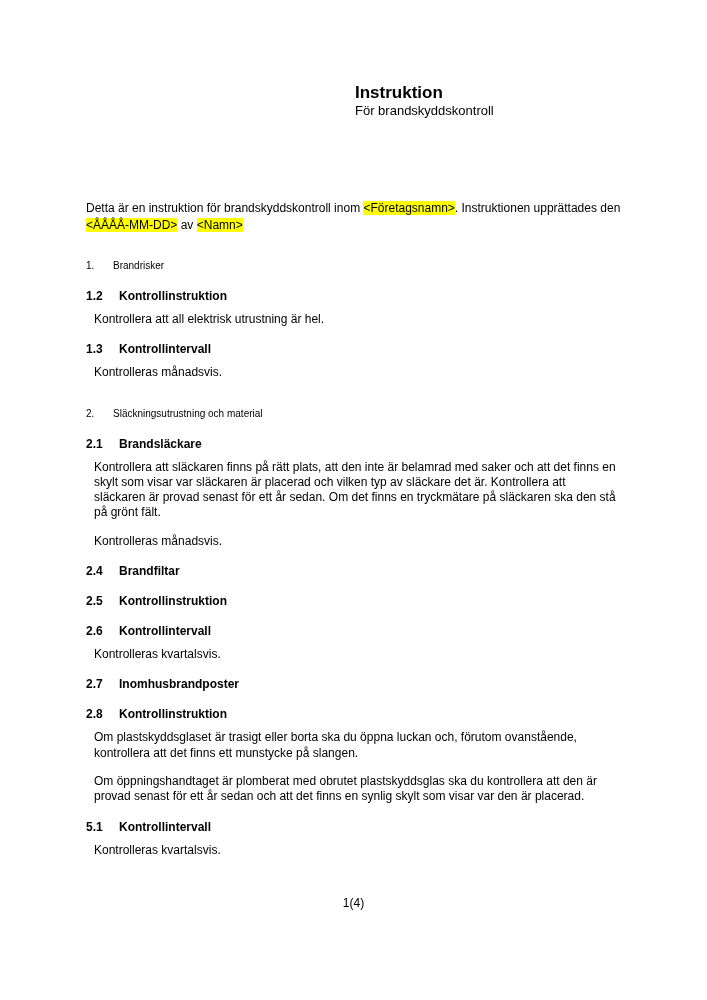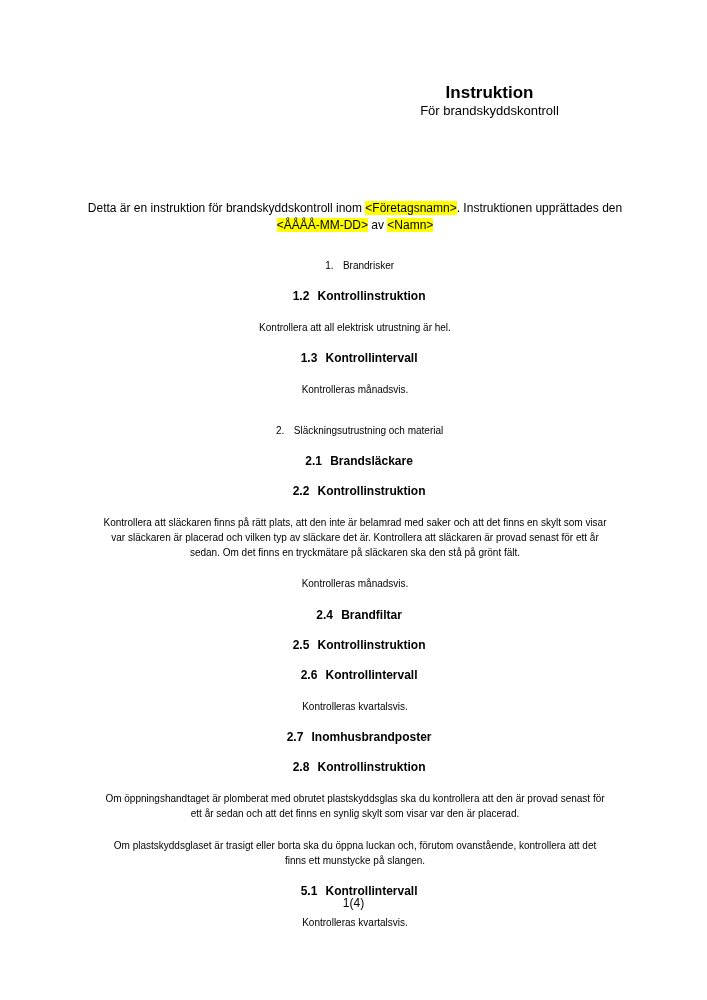--- a/index.html
+++ b/index.html
@@ -12,21 +12,20 @@
     color: #000000;
     font-family: "Liberation Sans", sans-serif;
     overflow: hidden;
     box-sizing: border-box;
   }
   .content {
     position: absolute;
     left: 86px;
     top: 0;
     width: 538px;
-    text-align: center;
   }
   .title-block {
     padding-top: 83px;
     margin-left: 269px;
   }
   .doc-title {
     margin: 0;
     font-size: 17px;
     font-weight: bold;
     line-height: 20px;
@@ -49,23 +48,23 @@
   }
   .sec-heading .num { display: inline-block; width: 27px; }
   .sub-heading {
     font-size: 12px;
     font-weight: bold;
     line-height: 15px;
     margin: 15px 0 1px 0;
   }
   .sub-heading .num { display: inline-block; width: 33px; }
   .body-text {
-    font-size: 10px;
+    font-size: 12px;
     line-height: 15.3px;
-    margin: 16px;
+    margin: 8px;
   }
   .body-text + .body-text { margin-top: 13px; }
   .page-footer {
     position: absolute;
     left: 0;
     right: 0;
     top: 896px;
     text-align: center;
     font-size: 12px;
     line-height: 15px;
@@ -88,31 +87,30 @@
         <section>
           <h2 class="sec-heading"><span class="num">1.</span><span class="txt">Brandrisker</span></h2>
           <h3 class="sub-heading"><span class="num">1.2</span><span class="txt">Kontrollinstruktion</span></h3>
           <p class="body-text">Kontrollera att all elektrisk utrustning är hel.</p>
           <h3 class="sub-heading"><span class="num">1.3</span><span class="txt">Kontrollintervall</span></h3>
           <p class="body-text">Kontrolleras månadsvis.</p>
         </section>
         <section>
           <h2 class="sec-heading"><span class="num">2.</span><span class="txt">Släckningsutrustning och material</span></h2>
           <h3 class="sub-heading"><span class="num">2.1</span><span class="txt">Brandsläckare</span></h3>
-          <h3 class="sub-heading"><span class="num">2.2</span><span class="txt">Kontrollinstruktion</span></h3>
           <p class="body-text">Kontrollera att släckaren finns på rätt plats, att den inte är belamrad med saker och att det finns en skylt som visar var släckaren är placerad och vilken typ av släckare det är. Kontrollera att släckaren är provad senast för ett år sedan. Om det finns en tryckmätare på släckaren ska den stå på grönt fält.</p>
           <p class="body-text">Kontrolleras månadsvis.</p>
           <h3 class="sub-heading"><span class="num">2.4</span><span class="txt">Brandfiltar</span></h3>
           <h3 class="sub-heading"><span class="num">2.5</span><span class="txt">Kontrollinstruktion</span></h3>
           <h3 class="sub-heading"><span class="num">2.6</span><span class="txt">Kontrollintervall</span></h3>
           <p class="body-text">Kontrolleras kvartalsvis.</p>
           <h3 class="sub-heading"><span class="num">2.7</span><span class="txt">Inomhusbrandposter</span></h3>
           <h3 class="sub-heading"><span class="num">2.8</span><span class="txt">Kontrollinstruktion</span></h3>
+          <p class="body-text">Om plastskyddsglaset är trasigt eller borta ska du öppna luckan och, förutom ovanstående, kontrollera att det finns ett munstycke på slangen.</p>
           <p class="body-text">Om öppningshandtaget är plomberat med obrutet plastskyddsglas ska du kontrollera att den är provad senast för ett år sedan och att det finns en synlig skylt som visar var den är placerad.</p>
-          <p class="body-text">Om plastskyddsglaset är trasigt eller borta ska du öppna luckan och, förutom ovanstående, kontrollera att det finns ett munstycke på slangen.</p>
           <h3 class="sub-heading"><span class="num">5.1</span><span class="txt">Kontrollintervall</span></h3>
           <p class="body-text">Kontrolleras kvartalsvis.</p>
         </section>
       </main>
 
   </div>
 
   <footer class="page-footer">1(4)</footer>
 </div>
 

